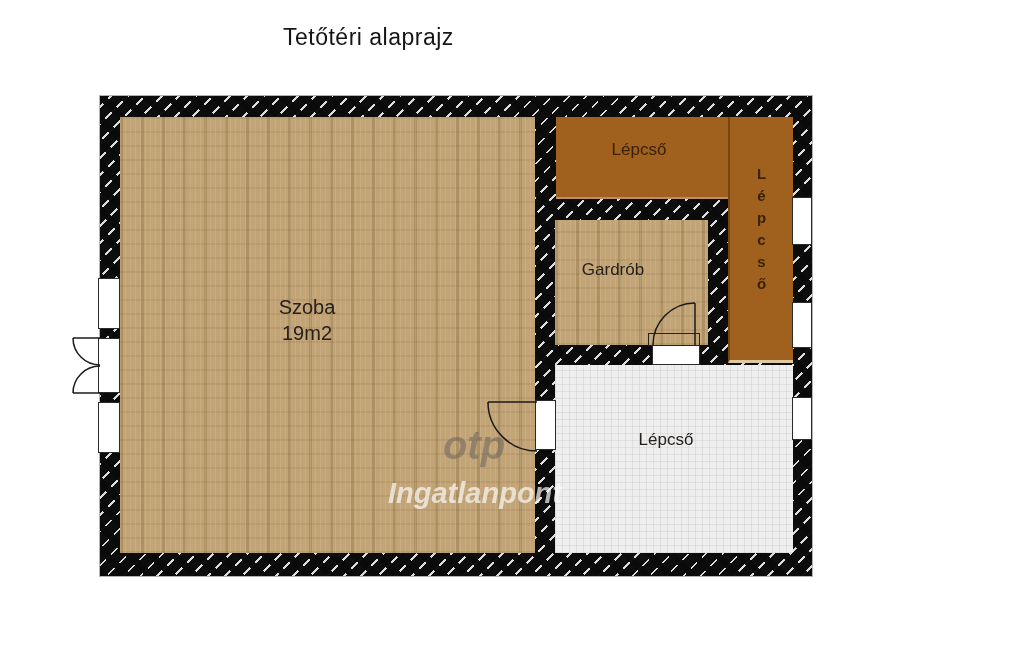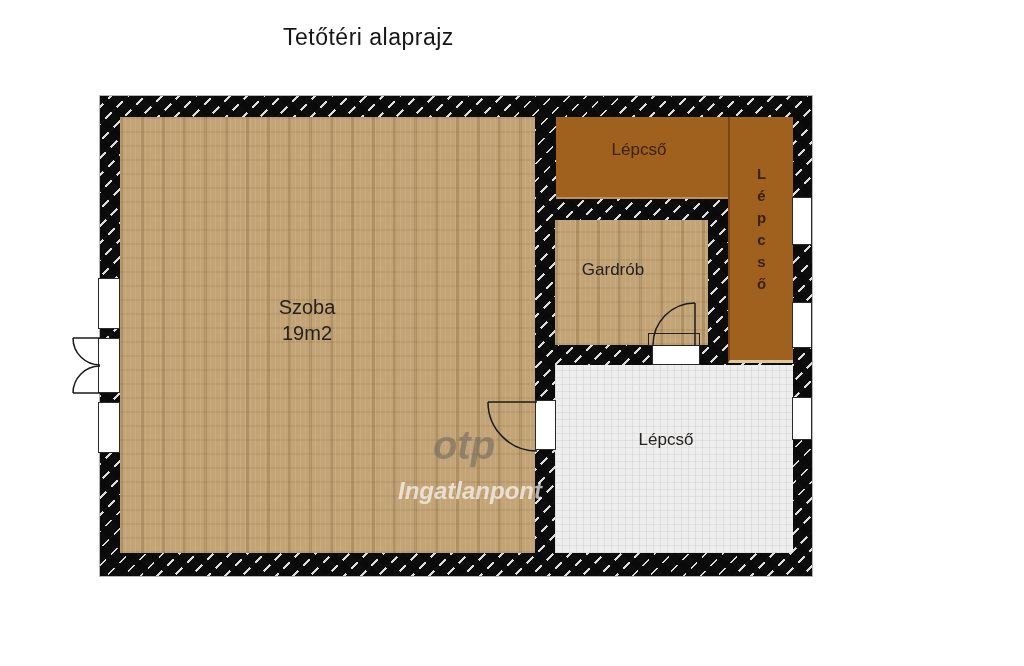--- a/index.html
+++ b/index.html
@@ -54,21 +54,21 @@
   }
   .door-svg{position:absolute;overflow:visible;}
   .door-svg path{fill:none;stroke:#1a1a1a;stroke-width:1.5;}
   .threshold{border:1px solid #222;background:transparent;box-sizing:border-box;}
   
   .watermark{
     position:absolute;left:286px;top:318px;height:50px;display:flex;align-items:center;
     gap:9px;pointer-events:none;z-index:9;white-space:nowrap;flex-direction:column;
   }
   .wm-brand{font-size:40px;font-weight:bold;font-style:italic;color:rgba(112,104,94,.58);}
-  .wm-suffix{font-size:24px;font-style:italic;font-weight:600;color:rgba(248,247,244,.72);margin-left:12px;}
+  .wm-suffix{font-size:29px;font-style:italic;font-weight:600;color:rgba(248,247,244,.72);margin-left:2px;}
 </style>
 </head>
 <body>
 
 <div class="title">Tetőtéri alaprajz</div>
 
 <div class="plan wall-bg">
 
   <div class="abs floor-tan" style="left:20px;top:21px;width:415px;height:436px;"></div>
 

